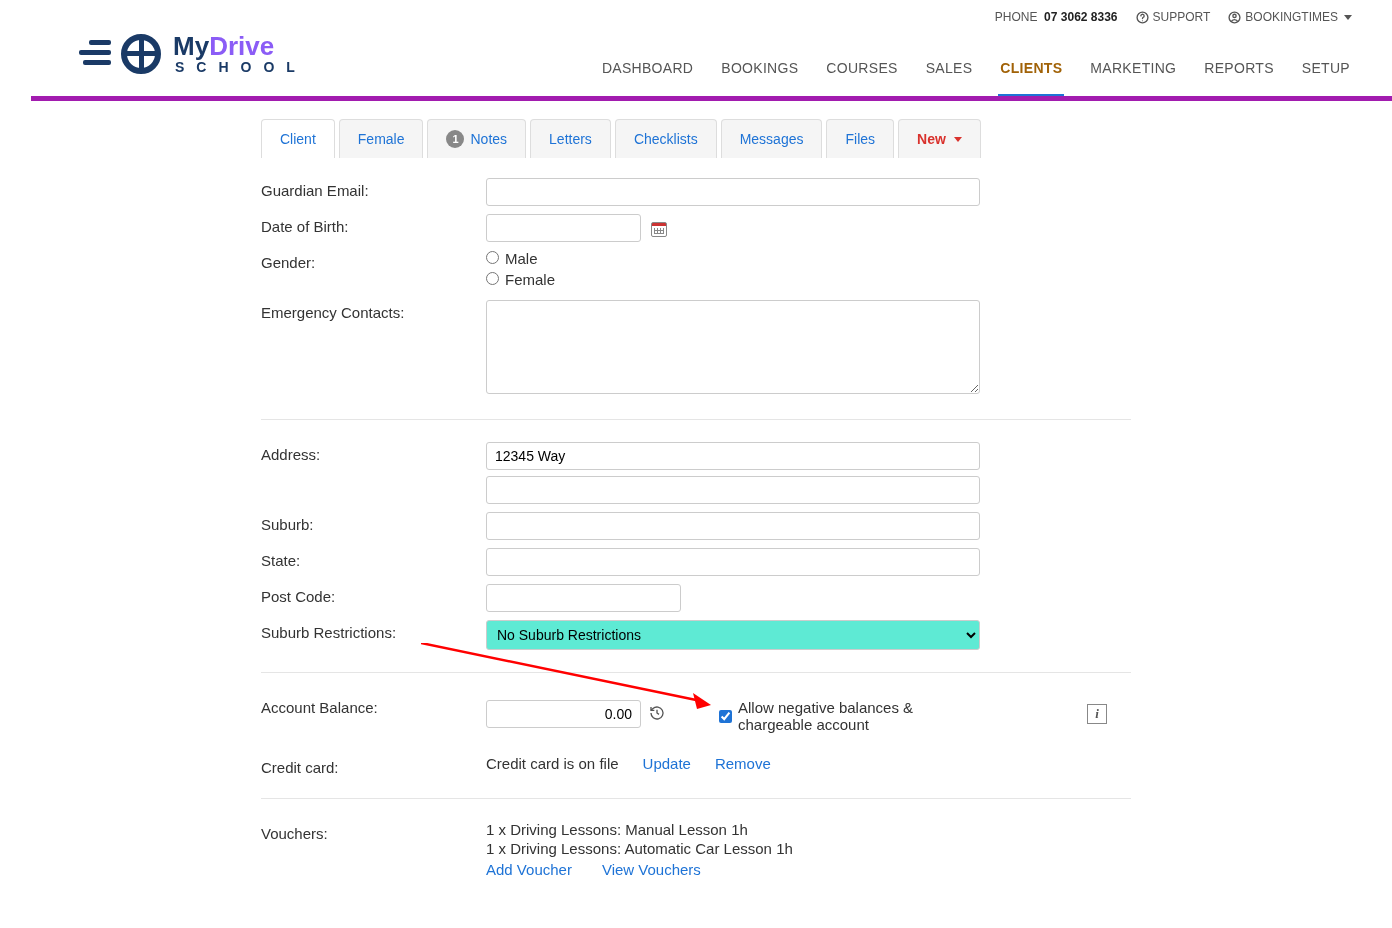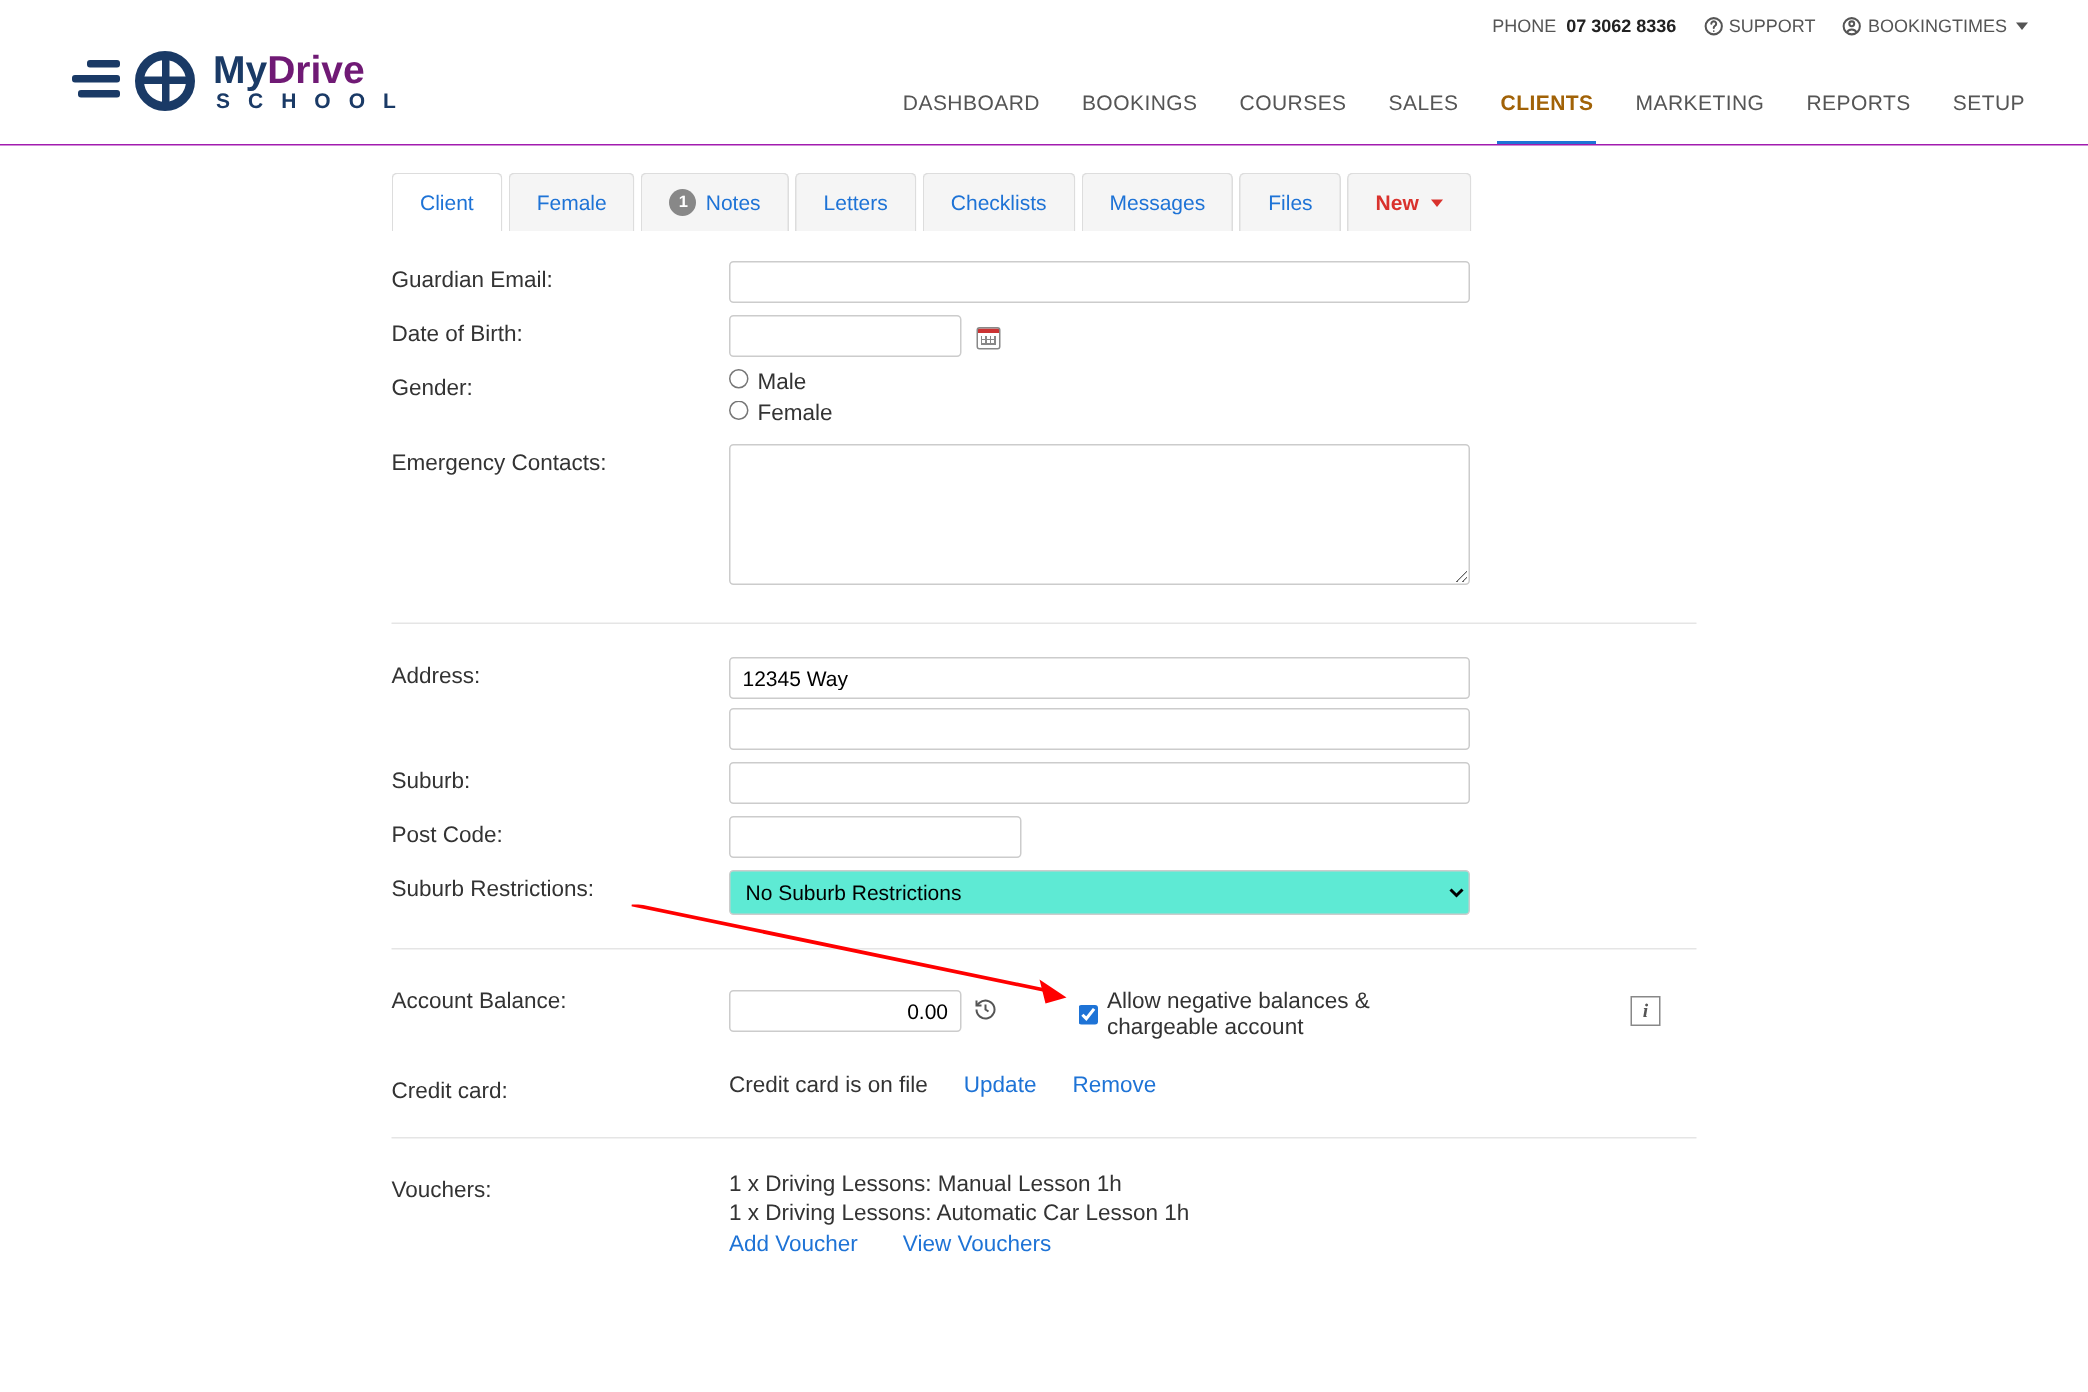--- a/index.html
+++ b/index.html
@@ -1,34 +1,34 @@
 <!DOCTYPE html>
 <html><head>
 <meta charset="utf-8">
 <style>
 * { box-sizing: border-box; margin: 0; padding: 0; }
 body { font-family: "Segoe UI", Arial, sans-serif; font-size: 14px; color: #333; background: #fff; }
-.header { border-bottom: 1px solid #a21caf; padding: 10px 40px 0 40px; }
+.header { border-bottom: 5px solid #a21caf; padding: 10px 40px 0 40px; margin-left: 31px; }
 .topbar { display: flex; justify-content: flex-end; align-items: center; gap: 18px; font-size: 12px; color: #555; padding-bottom: 6px; }
 .topbar a { color: #555; text-decoration: none; display: inline-flex; align-items: center; gap: 4px; }
 .topbar .phone-num { font-weight: 700; color: #222; }
 .header-main { display: flex; justify-content: space-between; align-items: flex-end; }
 .logo { display:flex; align-items:center; gap: 12px; padding-bottom: 18px; }
 .logo-icon { position: relative; width: 90px; height: 48px; }
 .wheel { width: 40px; height: 40px; border-radius: 50%; border: 6px solid #1a3a66; position: absolute; right: 0; top: 4px; box-sizing: border-box; }
 .wheel::before, .wheel::after { content:""; position:absolute; background:#1a3a66; }
 .wheel::before { width: 28px; height: 5px; top: 11px; left: 0; }
 .wheel::after { width: 5px; height: 28px; top: 0; left: 11.5px; }
 .speed { position:absolute; left:0; top:10px; }
 .speed span { display:block; background:#1a3a66; height:5px; margin-bottom:5px; border-radius:2px; }
 .speed span:nth-child(1){ width:22px; margin-left:18px;}
 .speed span:nth-child(2){ width:32px; margin-left:8px;}
 .speed span:nth-child(3){ width:28px; margin-left:12px;}
 .logo-text { font-weight: 800; font-size: 26px; color: #1a3a66; line-height: 1; }
-.logo-text .blue { color: #701a75; }
+.logo-text .blue { color: #8b5cf6; }
 .logo-sub { font-size: 14px; letter-spacing: 12px; color: #1a3a66; font-weight: 600; margin-left: 2px; }
 .nav { display:flex; gap: 24px; padding-bottom: 0; }
 .nav a { color: #555; text-decoration:none; font-size: 14px; padding: 8px 2px 18px 2px; font-weight: 500; letter-spacing: 0.3px; }
 .nav a.active { color: #a16207; font-weight: 700; border-bottom: 2px solid #1e73d6; }
 .content { max-width: 870px; margin: 0 auto; padding: 18px 0 60px 0; }
 .title-row { display:flex; justify-content:space-between; align-items:center; margin-bottom: 14px; }
 .title-row h1 { font-size: 28px; font-weight: 700; color:#222; }
 .title-actions { display:flex; align-items:center; gap: 28px; }
 .card-icon { width:34px; height:26px; border:2px solid #222; border-radius:6px; display:flex; align-items:center; justify-content:center; }
 .card-icon svg { width: 20px; height: 14px; }
@@ -169,20 +169,24 @@
         <input type="text" value="12345 Way" style="">
         <div style="height:6px"></div>
         <input type="text" value="" style="">
       </div>
     </div>
     <div class="form-row">
       <label>Suburb:</label>
       <div class="field"><input type="text" value="" style=""></div>
     </div>
     <div class="form-row">
+      <label>State:</label>
+      <div class="field"><input type="text" value="" style=""></div>
+    </div>
+    <div class="form-row">
       <label>Post Code:</label>
       <div class="field"><input type="text" class="med" value="" style=""></div>
     </div>
     <div class="form-row">
       <label>Suburb Restrictions:</label>
       <div class="field"><select><option>No Suburb Restrictions</option></select></div>
     </div>
 
     <hr class="sep">
 

